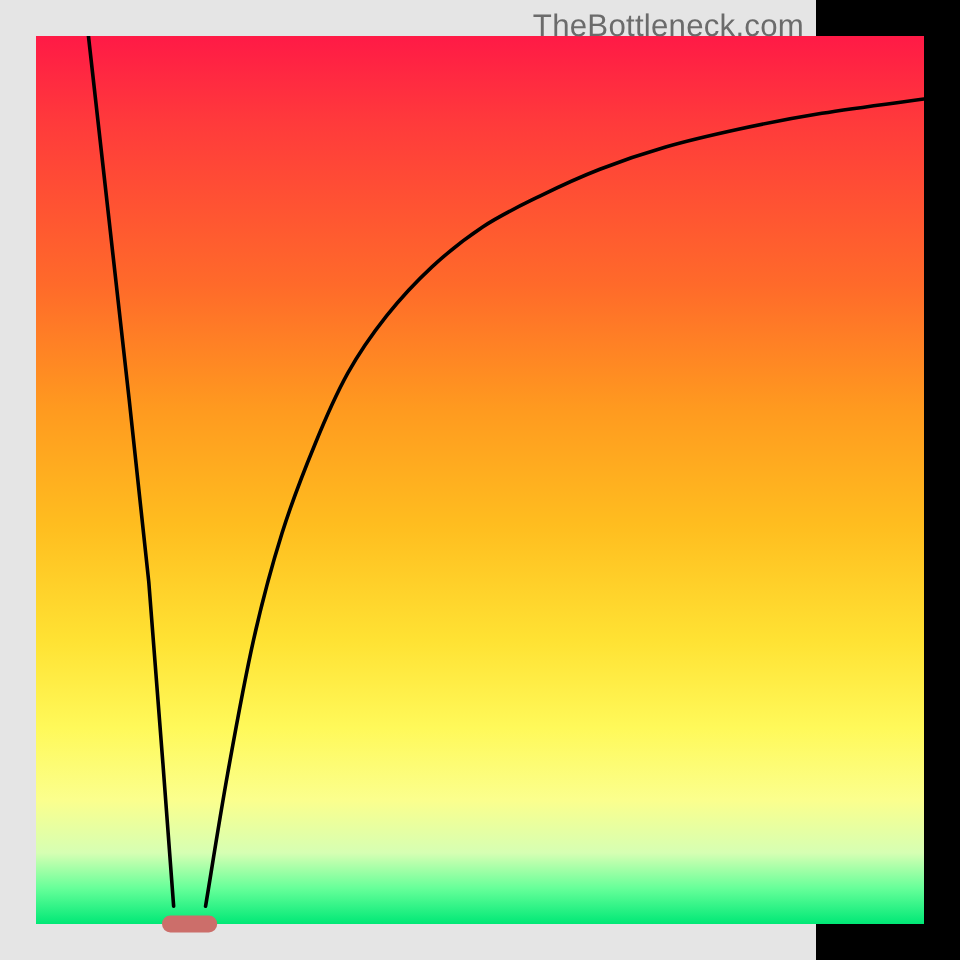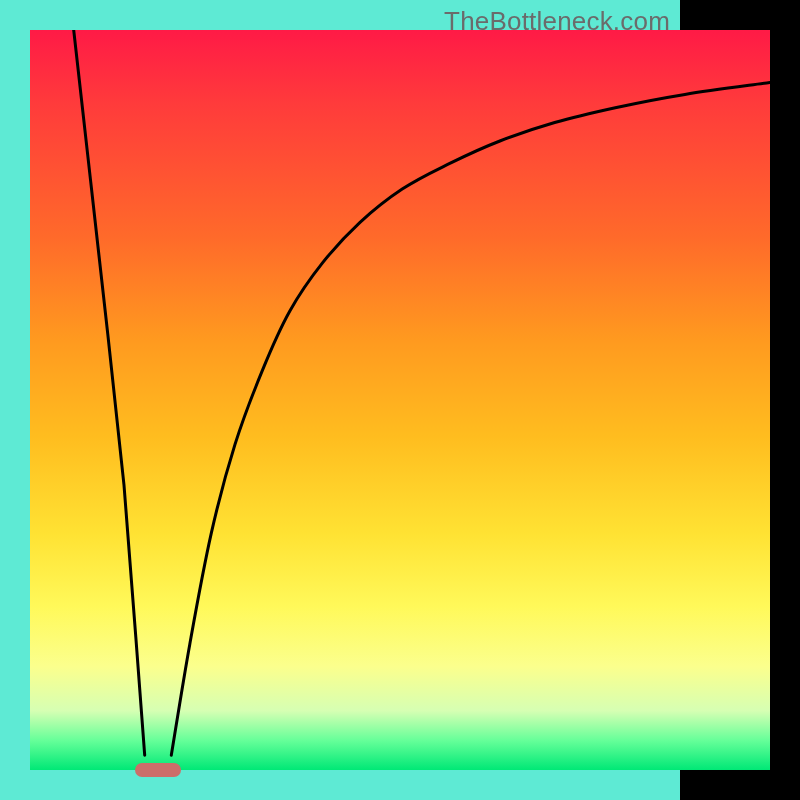--- a/index.html
+++ b/index.html
@@ -8,21 +8,21 @@
     width: 800px;
     height: 800px;
     overflow: hidden;
     background: #000;
     font-family: Arial, Helvetica, sans-serif;
   }
   .frame {
     position: relative;
     width: 680px;
     height: 800px;
-    background: #5eead4;
+    background: #e5e5e5;
   }
   .plot {
     position: absolute;
     left: 30px;
     top: 30px;
     width: 740px;
     height: 740px;
     background: linear-gradient(to bottom,
       #ff1a46 0%,
       #ff3b3b 10%,

